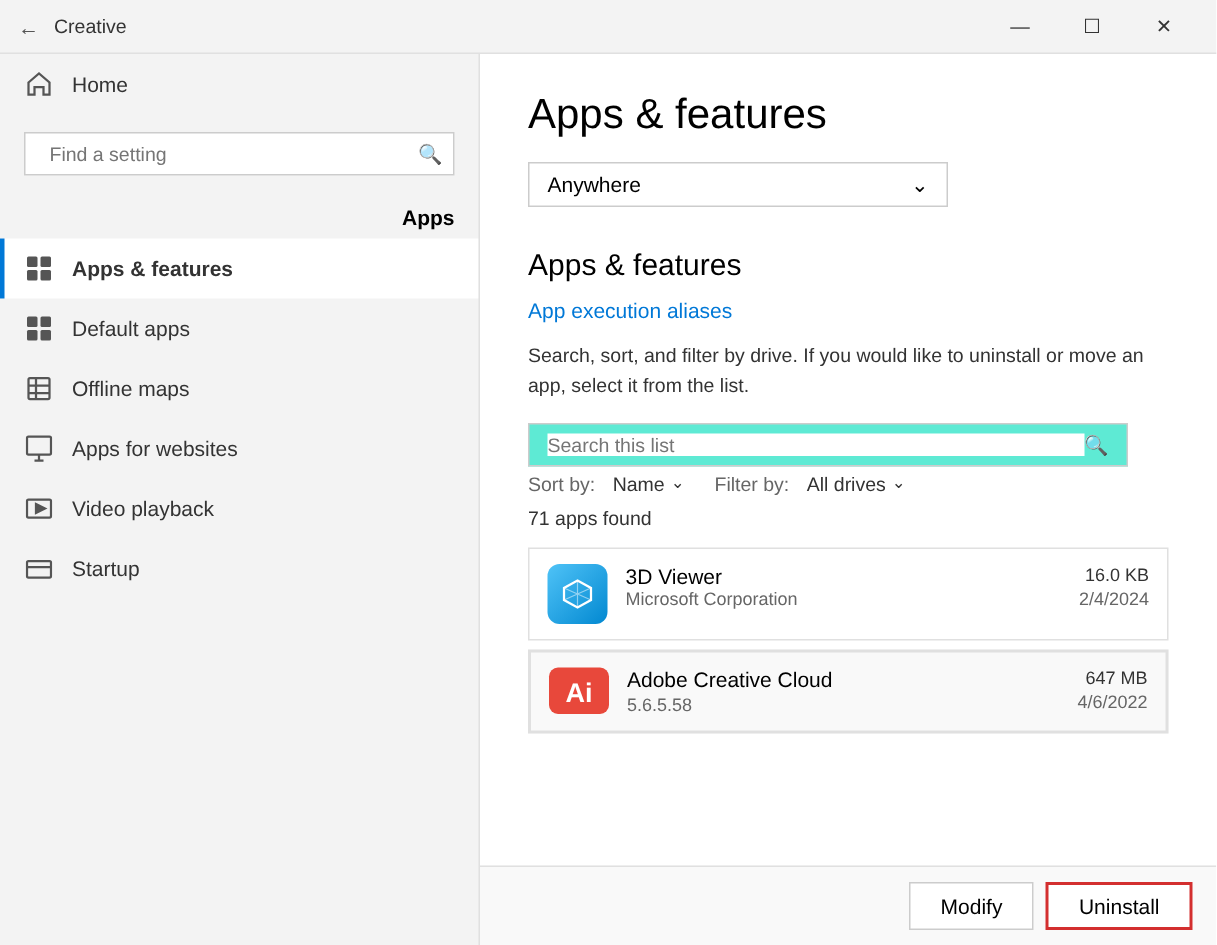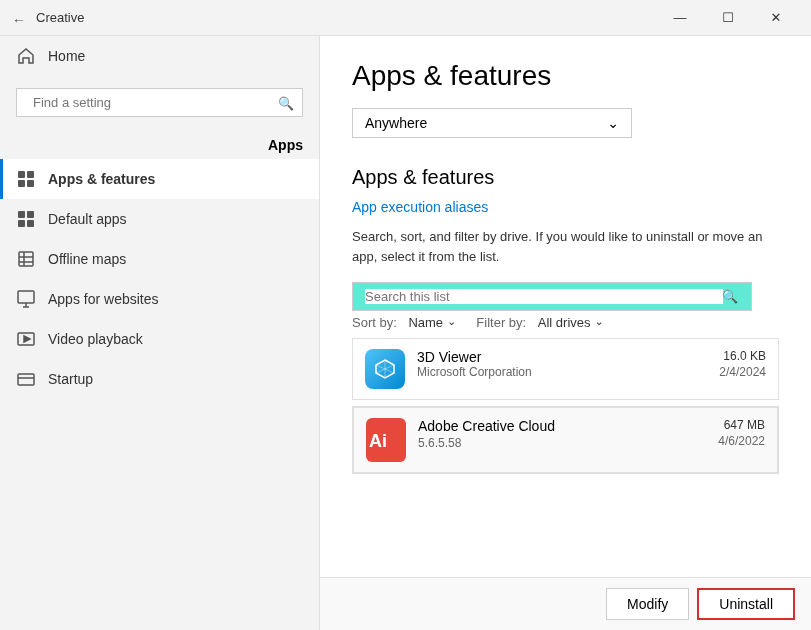--- a/index.html
+++ b/index.html
@@ -296,25 +296,25 @@
       height: 40px;
       border-radius: 8px;
       display: flex;
       align-items: center;
       justify-content: center;
     }
     
     .icon-adobe-cc {
       background: #e8483b;
       width: 40px;
-      height: 44px;
+      height: 31px;
       border-radius: 6px;
       display: flex;
       align-items: center;
-      justify-content: flex-start;
+      justify-content: center;
     }
   </style>
 </head>
 <body>
 
 <div class="title-bar">
   <div class="title-bar-left">
     <span style="cursor:pointer;color:#555;font-size:14px;">←</span>
     <span class="title-bar-title">Creative</span>
   </div>
@@ -437,20 +437,21 @@
           <span class="value">Name</span>
           <span style="font-size:11px;">⌄</span>
         </div>
         <div class="sort-filter-item">
           <span class="label">Filter by:</span>&nbsp;
           <span class="value">All drives</span>
           <span style="font-size:11px;">⌄</span>
         </div>
       </div>
 
+      <div class="apps-found">71 apps found</div>
 
       
       <div class="app-item">
         <div class="app-icon icon-3d-viewer">
           <svg width="24" height="24" viewBox="0 0 24 24" fill="none">
             <path d="M12 3L21 8V16L12 21L3 16V8L12 3Z" stroke="white" stroke-width="1.5" fill="none"></path>
             <path d="M12 3L12 21M3 8L21 16M21 8L3 16" stroke="rgba(255,255,255,0.5)" stroke-width="0.8"></path>
           </svg>
         </div>
         <div class="app-info">

